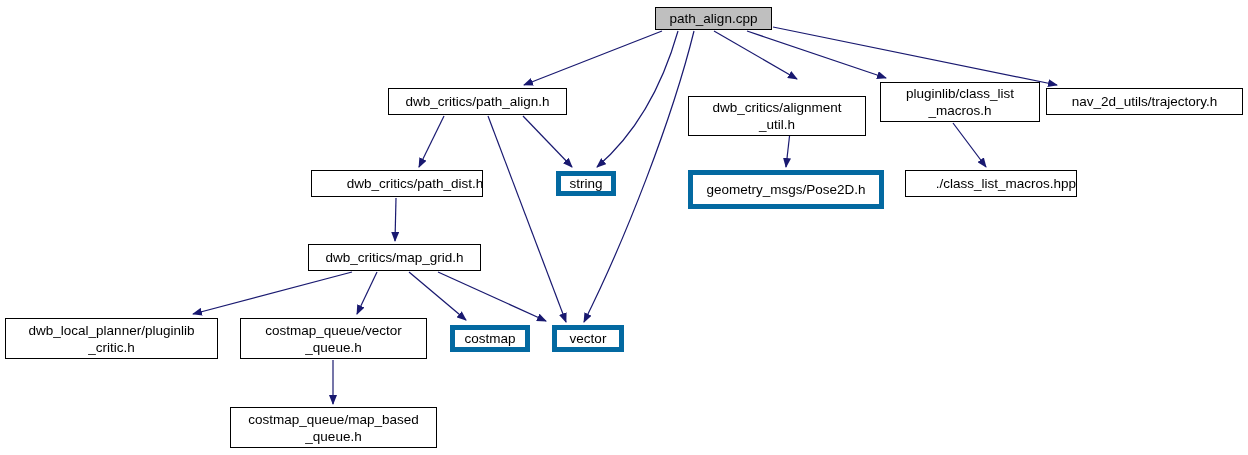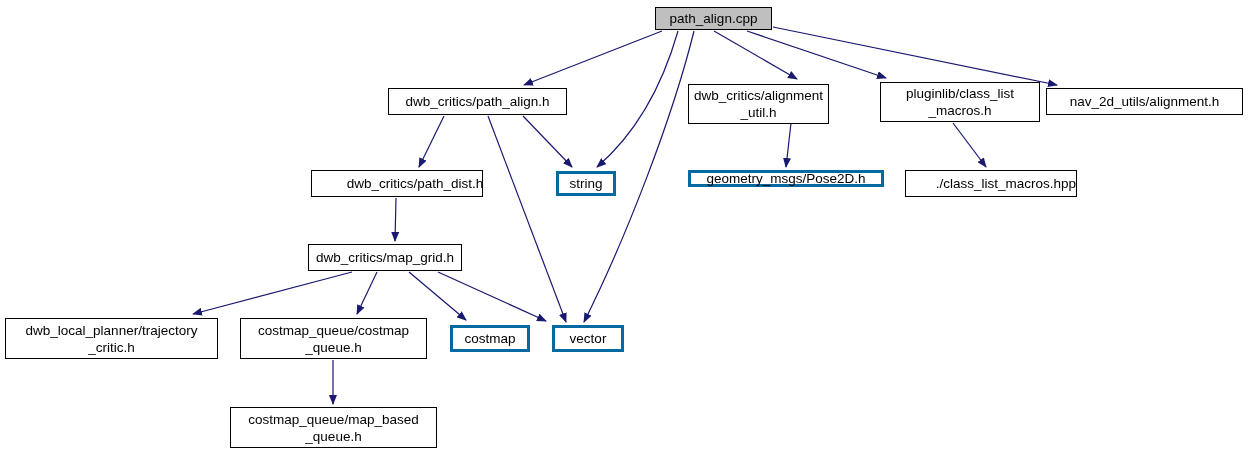--- a/index.html
+++ b/index.html
@@ -26,21 +26,21 @@
     white-space:nowrap;
     z-index:2;
     text-align:center;
     cursor:pointer;
   }
   .node-main{
     background:#bfbfbf;
     border:1.5px solid #000000;
   }
   .node-system{
-    border:3px solid #0369a1;
+    border:5px solid #0369a1;
   }
   .edge{fill:none;stroke-width:1.2px;}
 </style>
 </head>
 <body>
 
 <div id="canvas">
   <svg id="edges" xmlns="http://www.w3.org/2000/svg" width="1248" height="455" viewBox="0 0 1248 455">
     <defs>
       <marker id="arrowhead" markerWidth="10" markerHeight="8" refX="9" refY="4" orient="auto" markerUnits="userSpaceOnUse">
@@ -67,52 +67,52 @@
         <path d="M333,360 L333,404" class="edge" stroke="#191970" marker-end="url(#arrowhead)"></path>
       </g>
   </svg>
   <div id="nodes">
       <div class="node node-main" style="left: 655px; top: 7px; width: 117px; height: 23px;">
         <span>path_align.cpp</span>
       </div>
       <div class="node node-project" style="left: 388px; top: 88px; width: 179px; height: 27px;">
         <span>dwb_critics/path_align.h</span>
       </div>
-      <div class="node node-project" style="left: 688px; top: 84px; width: 141px; height: 40px;">
+      <div class="node node-project" style="left: 688px; top: 96px; width: 178px; height: 40px;">
         <span>dwb_critics/alignment</span>
         <span>_util.h</span>
       </div>
       <div class="node node-project" style="left: 880px; top: 82px; width: 160px; height: 40px;">
         <span>pluginlib/class_list</span>
         <span>_macros.h</span>
       </div>
       <div class="node node-project" style="left: 1046px; top: 88px; width: 197px; height: 27px;">
-        <span>nav_2d_utils/alignment.h</span>
+        <span>nav_2d_utils/trajectory.h</span>
       </div>
       <div class="node node-project" style="left: 311px; top: 170px; width: 172px; height: 27px; padding-left: 36px;">
         <span>dwb_critics/path_dist.h</span>
       </div>
       <div class="node node-system" style="left: 556px; top: 171px; width: 60px; height: 25px;">
         <span>string</span>
       </div>
-      <div class="node node-system" style="left: 688px; top: 170px; width: 196px; height: 17px;">
+      <div class="node node-system" style="left: 688px; top: 170px; width: 196px; height: 39px;">
         <span>geometry_msgs/Pose2D.h</span>
       </div>
       <div class="node node-project" style="left: 905px; top: 170px; width: 172px; height: 27px; align-items: flex-end;">
         <span>./class_list_macros.hpp</span>
       </div>
-      <div class="node node-project" style="left: 308px; top: 244px; width: 154px; height: 27px;">
+      <div class="node node-project" style="left: 308px; top: 244px; width: 173px; height: 27px;">
         <span>dwb_critics/map_grid.h</span>
       </div>
       <div class="node node-project" style="left: 5px; top: 318px; width: 213px; height: 41px;">
-        <span>dwb_local_planner/trajectory</span>
+        <span>dwb_local_planner/pluginlib</span>
         <span>_critic.h</span>
       </div>
       <div class="node node-project" style="left: 240px; top: 318px; width: 187px; height: 41px;">
-        <span>costmap_queue/costmap</span>
+        <span>costmap_queue/vector</span>
         <span>_queue.h</span>
       </div>
       <div class="node node-system" style="left: 450px; top: 325px; width: 80px; height: 27px;">
         <span>costmap</span>
       </div>
       <div class="node node-system" style="left: 552px; top: 325px; width: 72px; height: 27px;">
         <span>vector</span>
       </div>
       <div class="node node-project" style="left: 230px; top: 407px; width: 207px; height: 41px;">
         <span>costmap_queue/map_based</span>

